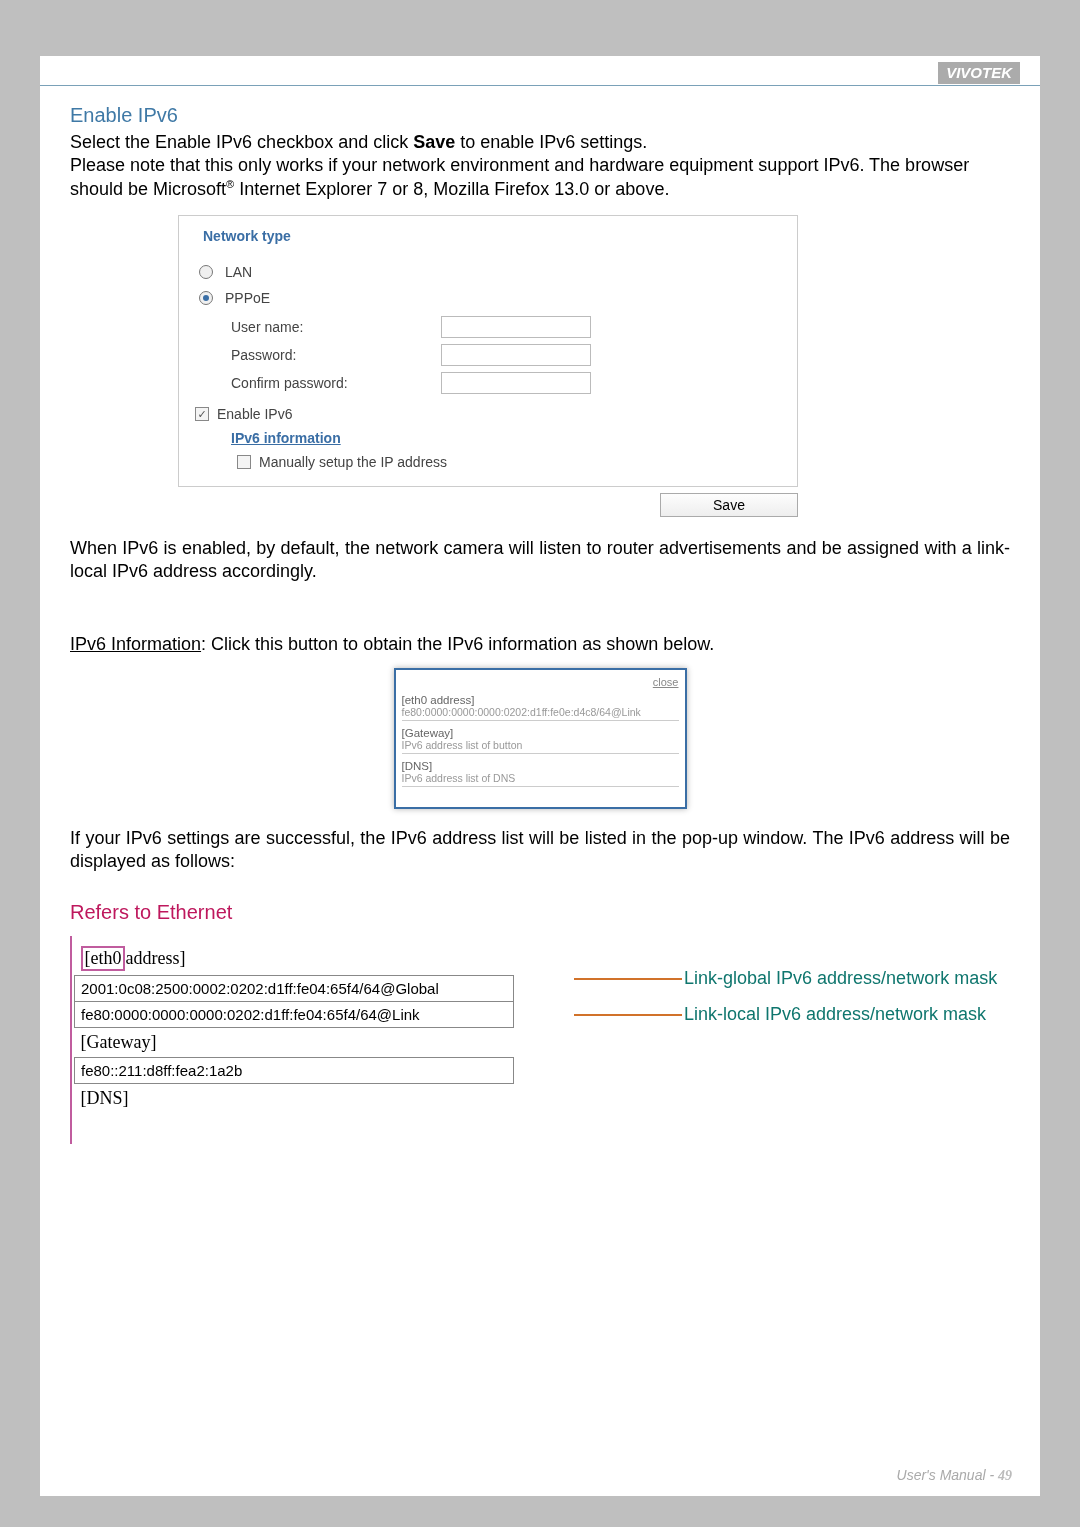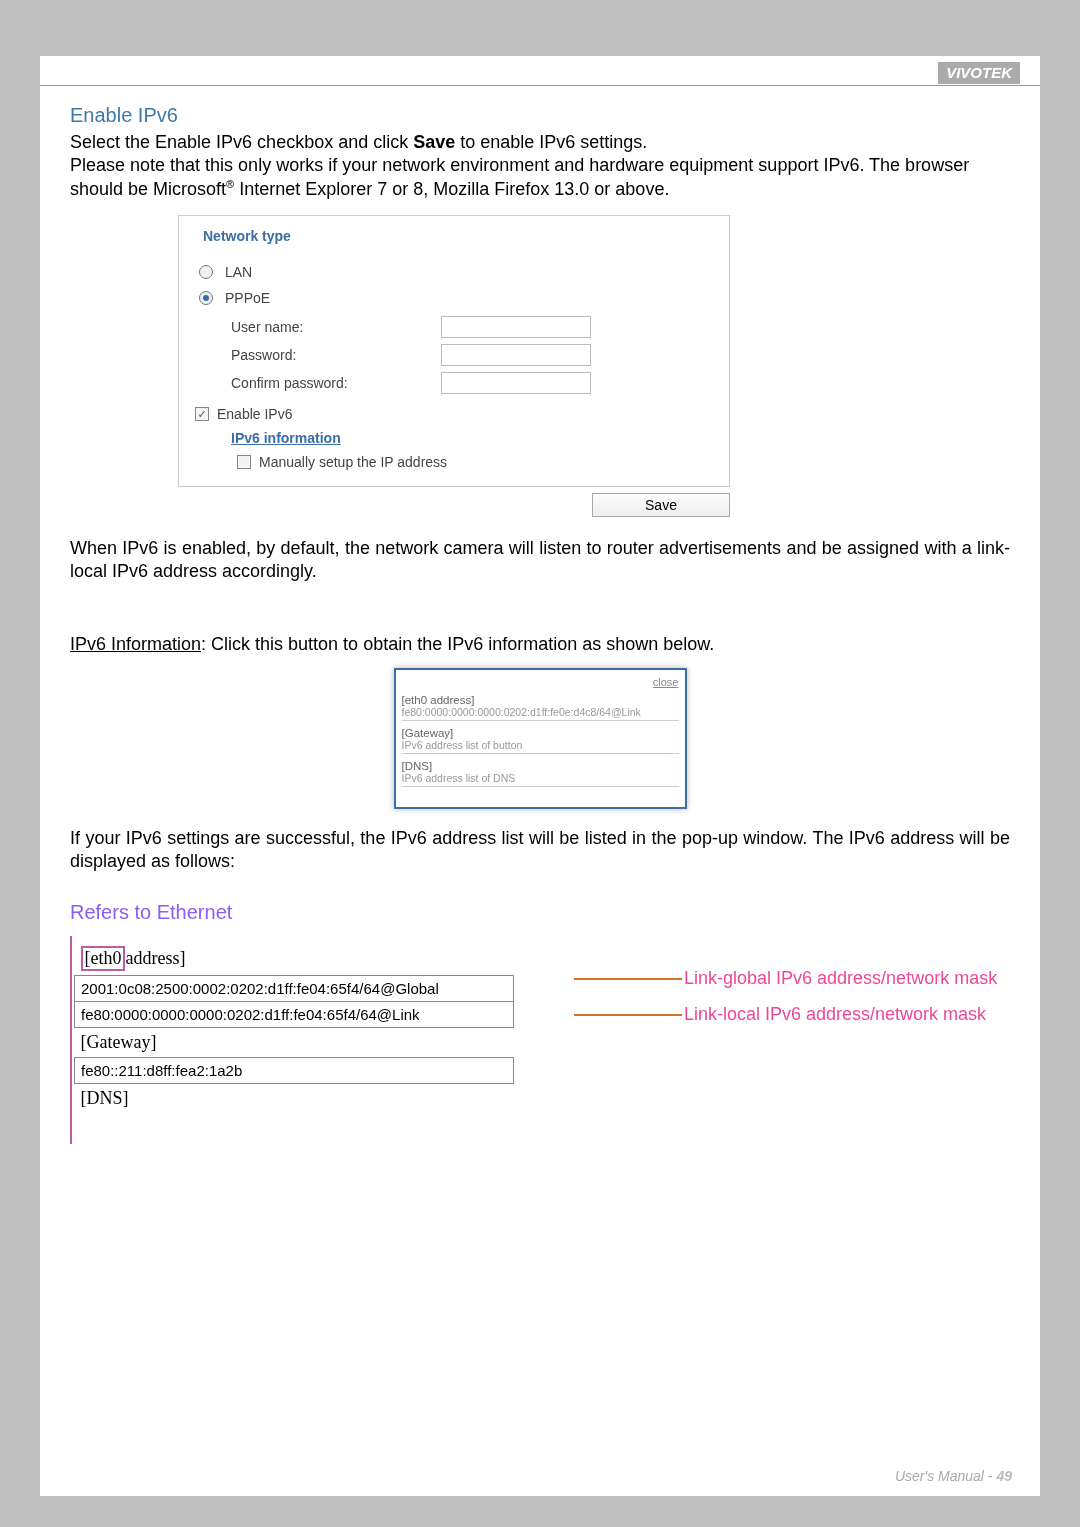--- a/index.html
+++ b/index.html
@@ -28,29 +28,29 @@
   color: #fff;
   font-style: italic;
   font-weight: bold;
   font-size: 15px;
   background: #ababab;
   display: inline-block;
   padding: 2px 8px 3px 8px;
 }
 .content { padding: 18px 30px 0 30px; font-size: 18px; color: #000; }
 .section-title { color: #3f79a6; font-size: 20px; margin-bottom: 4px; }
-.section-title2 { color: #8b5cf6; font-size: 20px; margin: 28px 0 18px 0; }
+.section-title2 { color: #be185d; font-size: 20px; margin: 28px 0 18px 0; }
 .para { line-height: 1.28; }
 .just { text-align: justify; }
 .sup { font-size: 11px; vertical-align: super; }
 .ul { text-decoration: underline; }
 
 
 .panel {
-  width: 552px;
+  width: 620px;
   margin: 14px 0 0 108px;
   font-size: 14px;
   color: #444;
 }
 .fieldset {
   border: 1px solid #ccc;
   padding: 12px 16px 16px 16px;
 }
 .legend { color: #3a6ea5; font-weight: bold; margin: -20px 0 10px 4px; background: #fff; padding: 0 4px; display: inline-block; }
 .radio-row { margin: 10px 0 10px 4px; display: flex; align-items: center; gap: 12px; }
@@ -81,37 +81,37 @@
 .popup .lab { font-size: 11.5px; color: #666; margin-top: 6px; }
 .popup .val { font-size: 10.5px; color: #999; border-bottom: 1px solid #ccc; padding-bottom: 2px; }
 
 
 .eth-wrap { margin-top: 16px; position: relative; }
 .eth { width: 440px; border-collapse: collapse; font-family: "Times New Roman", serif; font-size: 18px; margin-left: 4px; }
 .eth td { padding: 4px 6px; }
 .eth .hd { border: none; }
 .eth .boxed { border: 1px solid #888; font-size: 15px; font-family: Arial; }
 .eth .hl { border: 2px solid #c05c9e; display: inline-block; padding: 0 2px; }
-.orange { color: #ec4899; font-size: 18px; }
+.orange { color: #0f766e; font-size: 18px; }
 .ann1 { position: absolute; left: 614px; top: 26px; }
 .ann2 { position: absolute; left: 614px; top: 62px; }
 .connector { position: absolute; border-top: 2px solid #d1722a; }
 .conn1 { left: 504px; top: 36px; width: 108px; }
 .conn2 { left: 504px; top: 72px; width: 108px; }
 .vert-bar { position: absolute; left: 0px; top: -6px; width: 2px; height: 208px; background: #c05c9e; }
 
 .footer {
   position: absolute;
   bottom: 12px;
   right: 28px;
   font-style: italic;
   font-size: 14px;
   color: #aaa;
 }
-.footer b { color: #bbb; font-style: italic; }
+.footer b { color: #bbb; font-style: italic; font-family: Liberation Serif, serif; }
 </style>
 </head>
 <body>
 
 <div class="page">
   <div class="header-bar">
     <span class="brand">VIVOTEK</span>
   </div>
 
   <div class="content">

